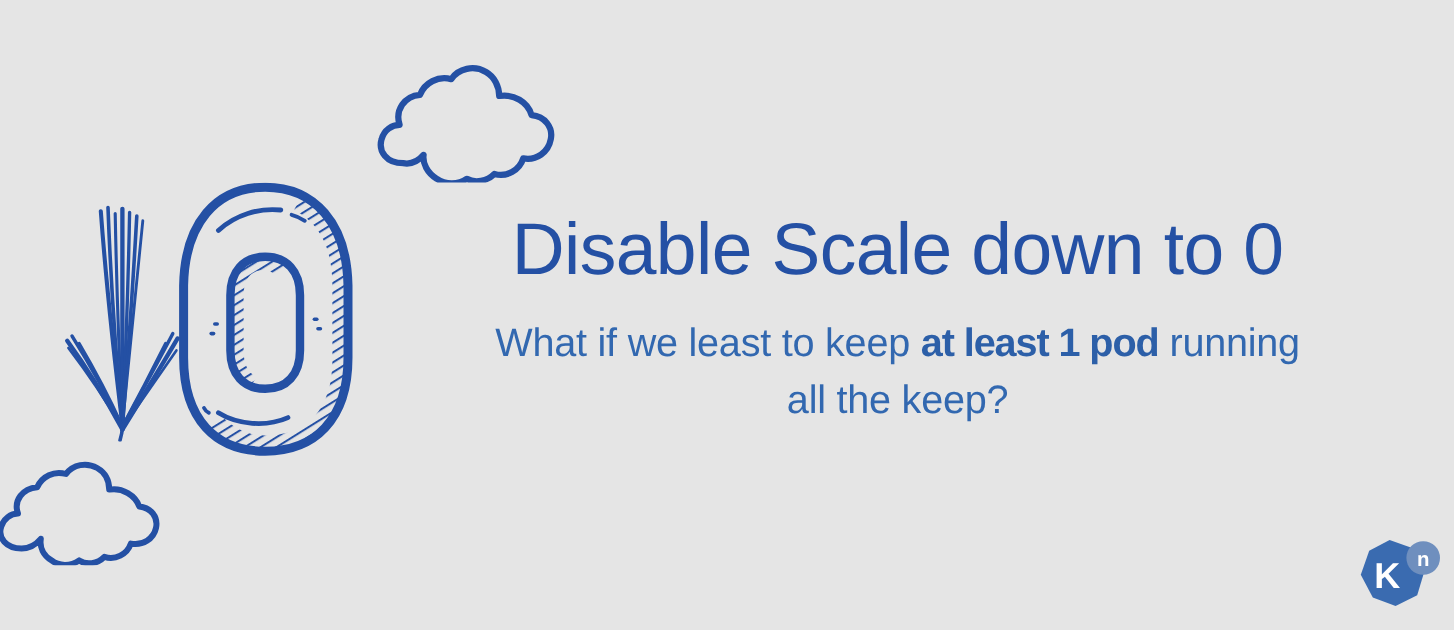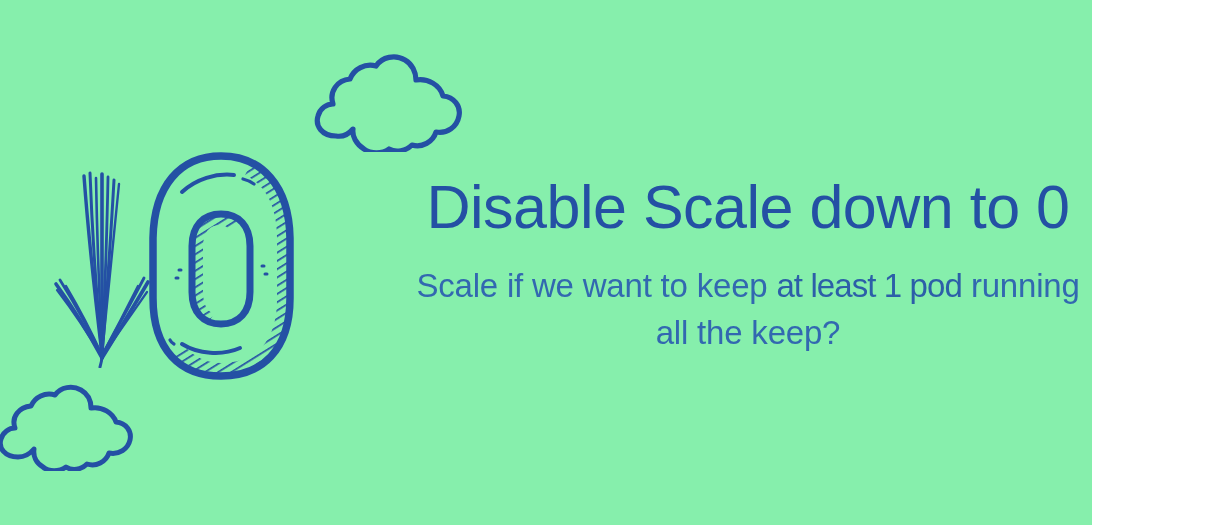--- a/index.html
+++ b/index.html
@@ -2,23 +2,23 @@
 <html><head>
 <meta charset="utf-8">
 <style>
   html, body {
     margin: 0;
     padding: 0;
     background: #ffffff;
   }
   #slide {
     position: relative;
-    width: 1092px;
+    width: 1212px;
     height: 525px;
-    background: #86efac;
+    background: #e5e5e5;
     overflow: hidden;
     font-family: "Liberation Sans", sans-serif;
   }
 
   
   .art {
     position: absolute;
     pointer-events: none;
   }
   #cloud-top   { left: 312px; top: 52px;  width: 152px; height: 100px; }
@@ -45,21 +45,21 @@
   }
   #slide-subtitle {
     margin: 22px 0 0 0;
     font-size: 33px;
     font-weight: 400;
     line-height: 1.42;
     letter-spacing: -0.2px;
     color: #3268B0;
   }
   #slide-subtitle .em {
-    font-weight: 400;
+    font-weight: 700;
     letter-spacing: -0.9px;
     color: #2C5FA8;
   }
 
   
   #logo {
     position: absolute;
     left: 1128px;
     top: 446px;
     width: 74px;
@@ -173,21 +173,21 @@
       <path d="M30,126 L32,126" stroke-width="3"></path>
       <path d="M116,114 L118,114" stroke-width="3"></path>
       <path d="M119,122 L121,122" stroke-width="3"></path>
     </g>
   </svg>
 
   <div id="text-block">
     <h1 id="slide-title">Disable Scale down to 0</h1>
 
     <p id="slide-subtitle">
-      <span>Scale if we want to keep </span><span class="em">at least 1 pod</span><span> running</span><br>
+      <span>What if we least to keep </span><span class="em">at least 1 pod</span><span> running</span><br>
       <span>all the keep?</span>
     </p>
   </div>
 
   <svg id="logo" viewBox="0 0 74 72">
 
     <polygon points="30,4 50,11 59,30 53,50 35,59 16,52 6,33 13,13" fill="#3A6BB0"></polygon>
 
     <text x="28" y="44" text-anchor="middle" font-family="Liberation Sans, sans-serif" font-size="30" font-weight="700" fill="#FFFFFF">K</text>
 

